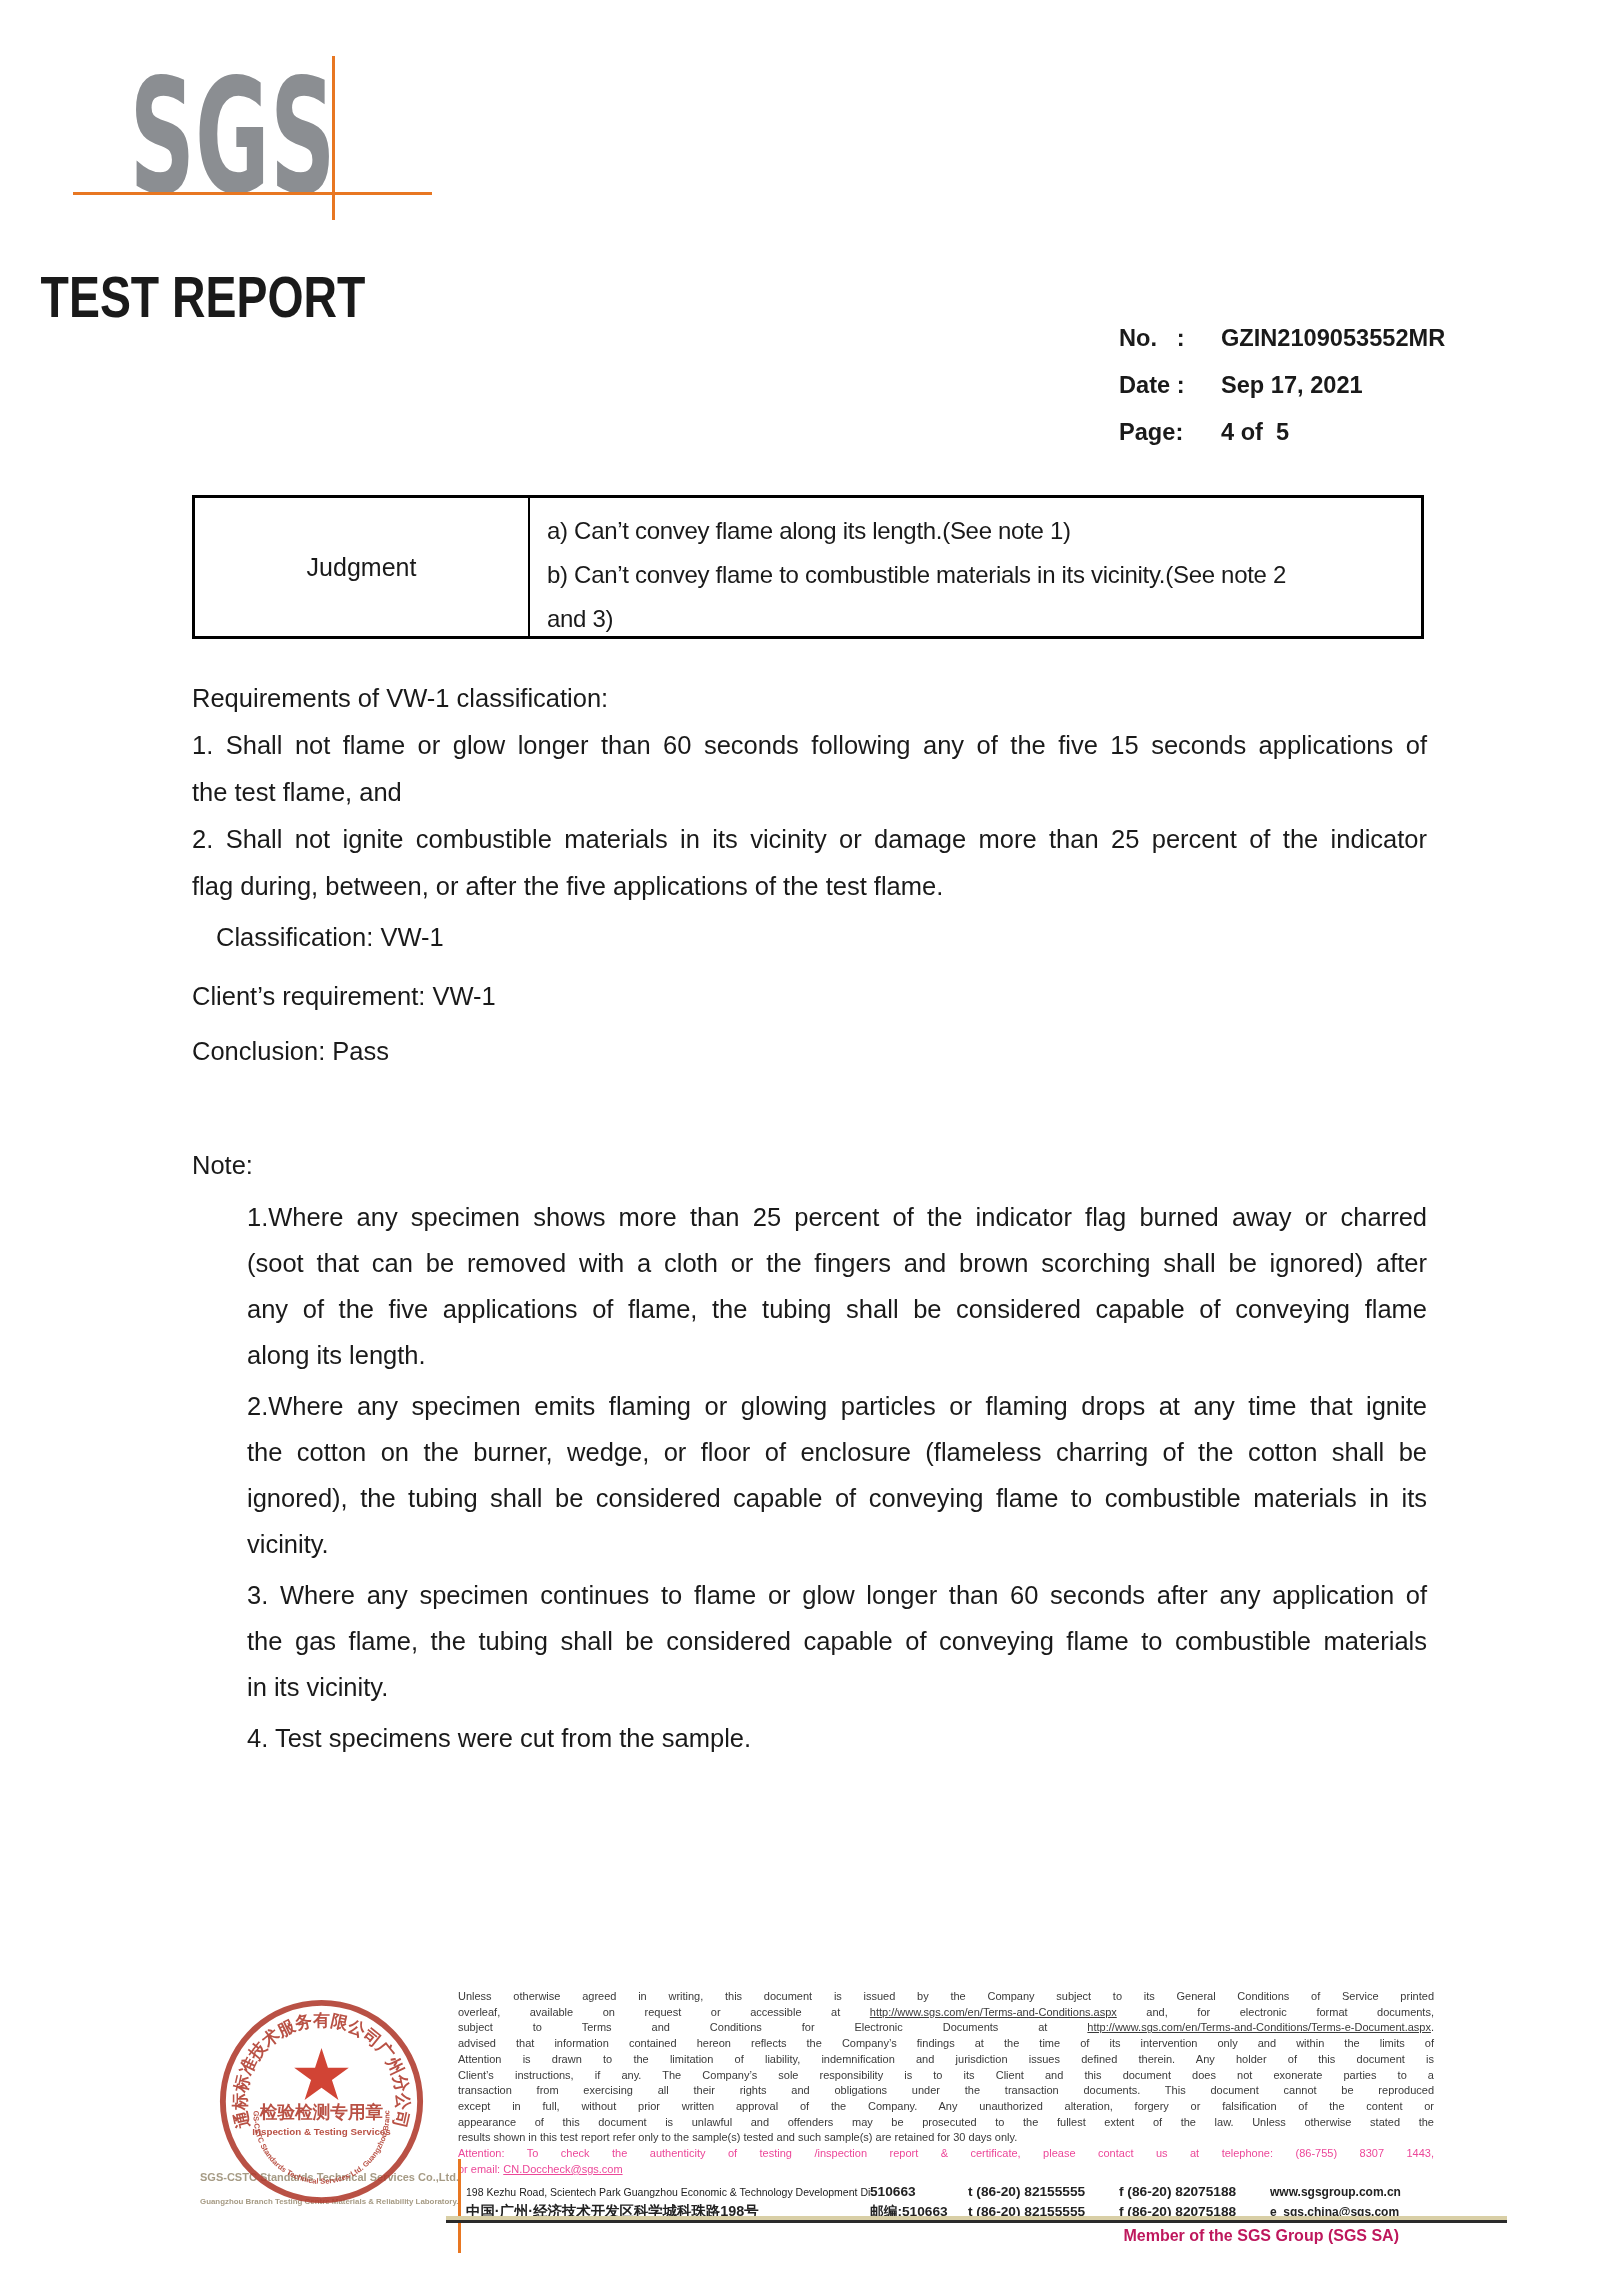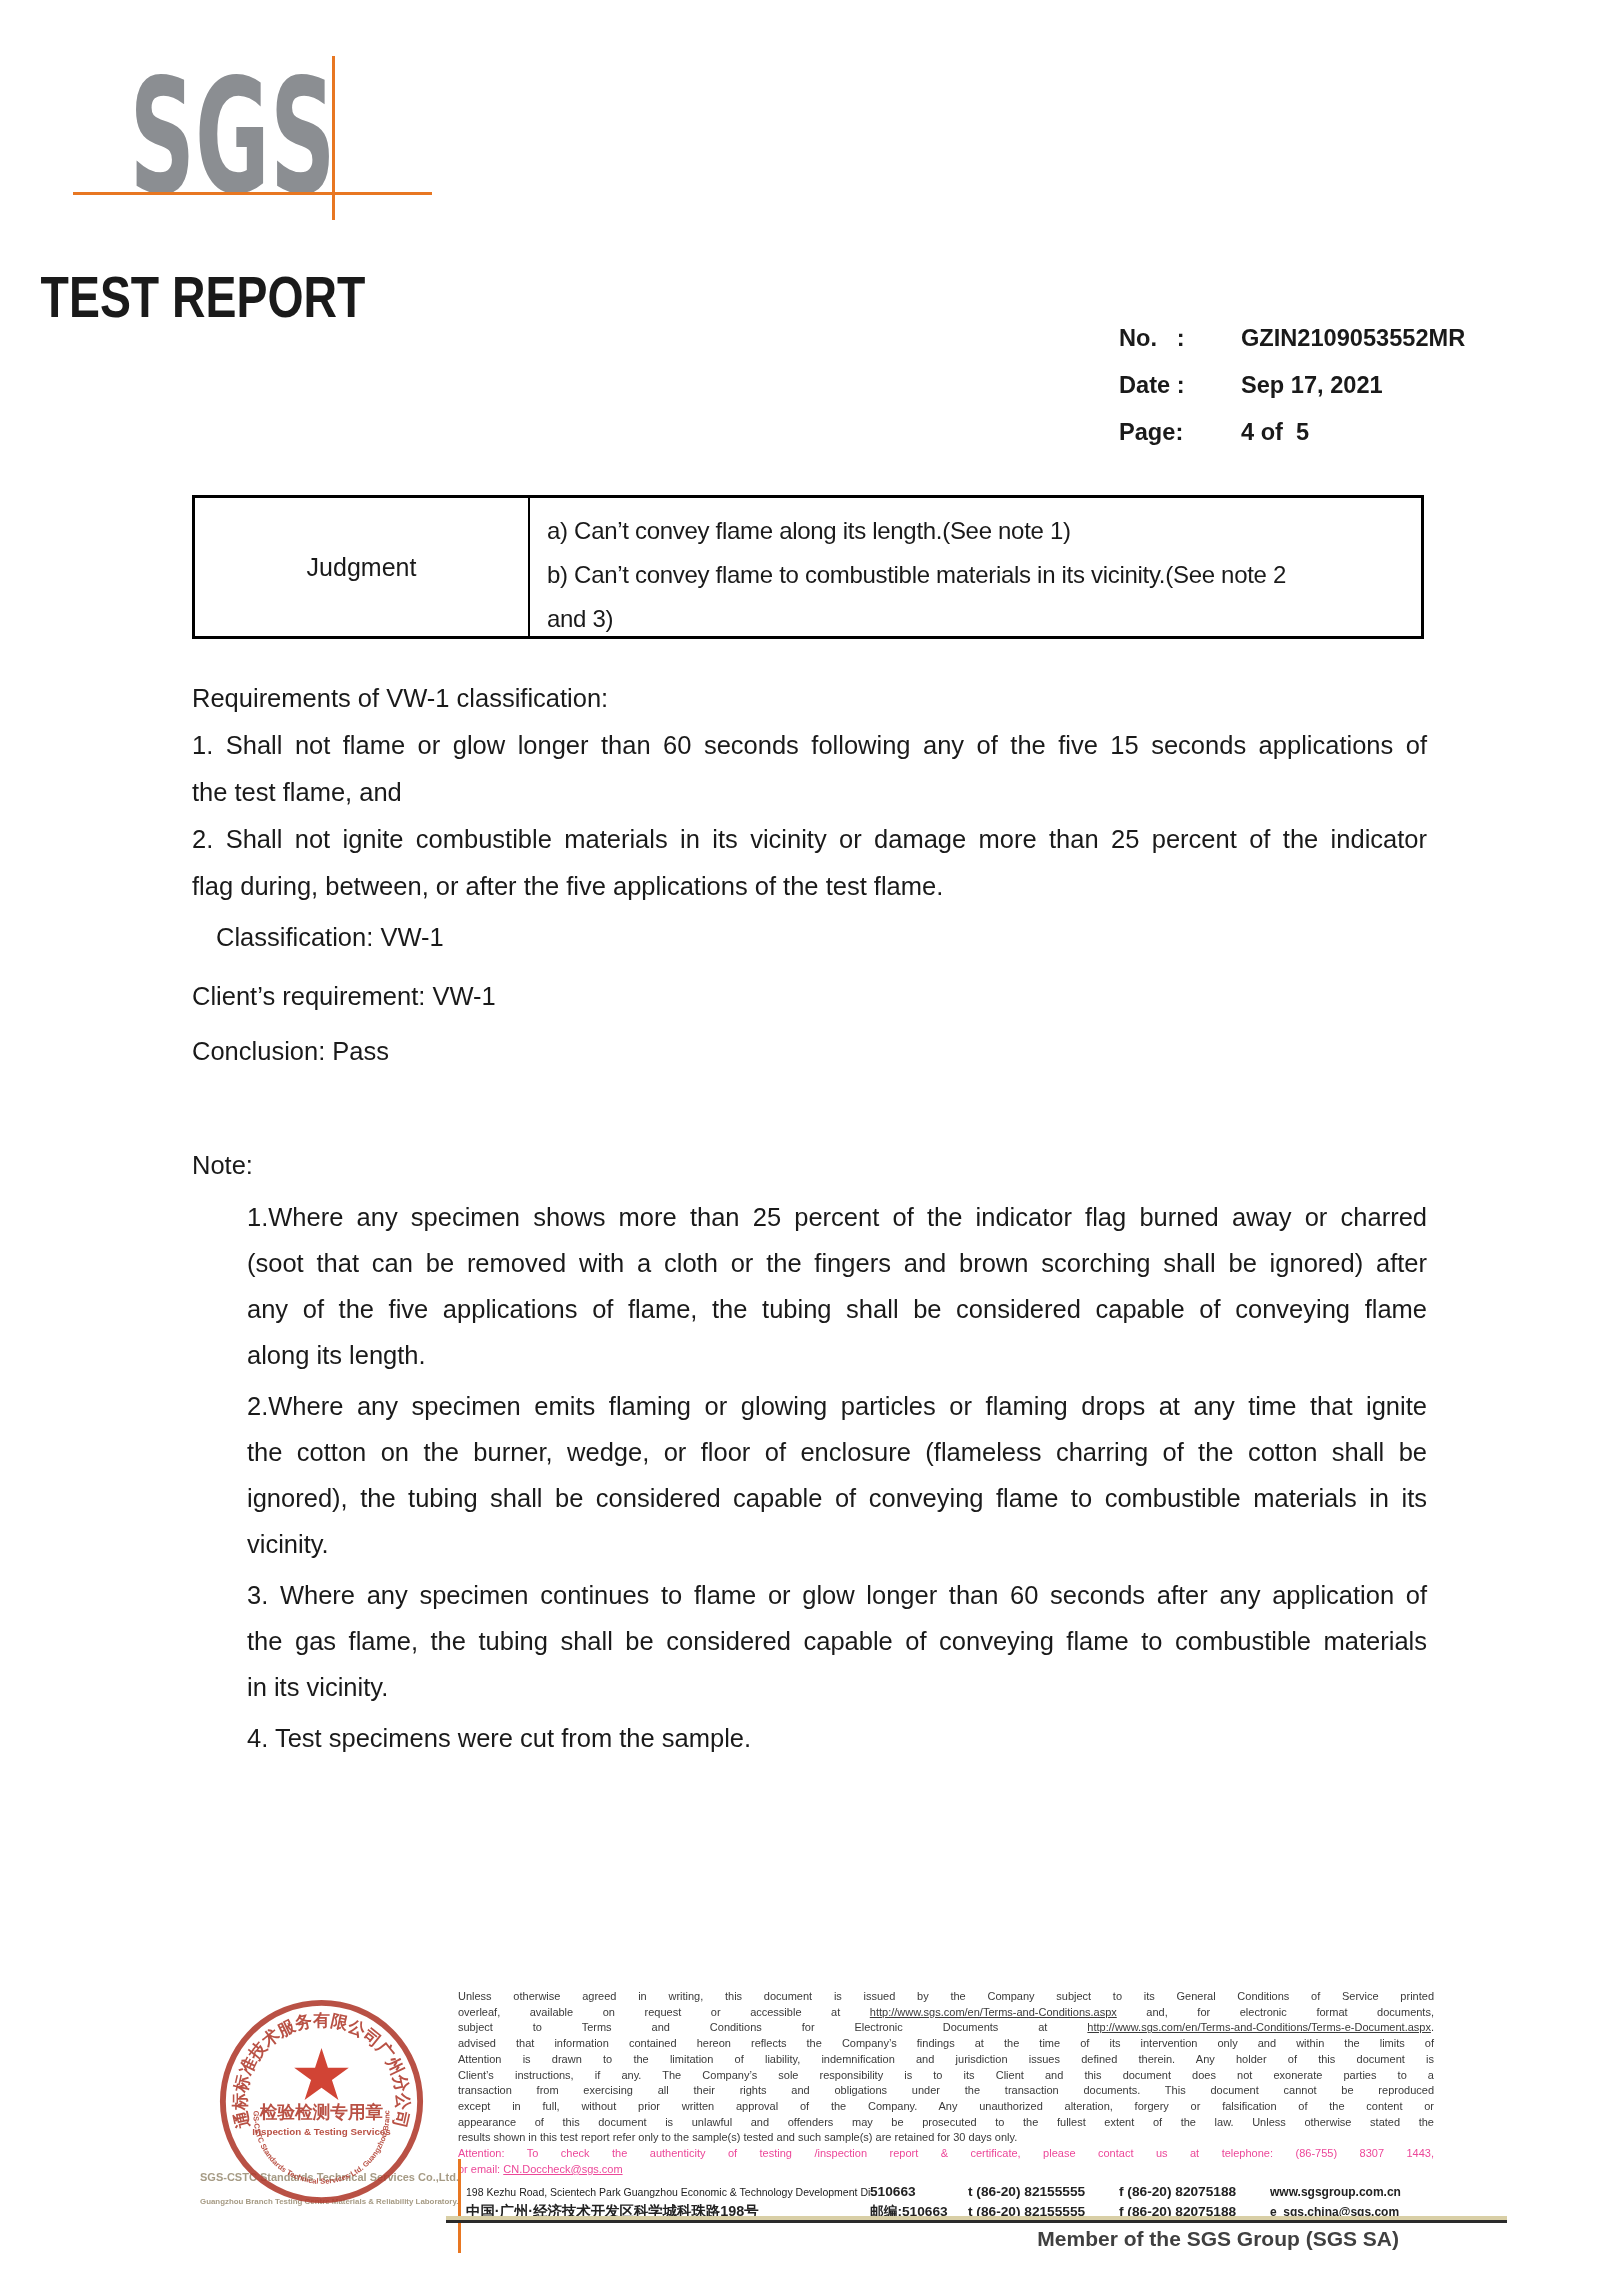--- a/index.html
+++ b/index.html
@@ -7,21 +7,21 @@
         font-family:"Liberation Sans",sans-serif;color:#1a1a1a;}
   
   .logo-wrap{position:absolute;left:128px;top:71px;width:222px;height:137px;}
   .cross-h{position:absolute;left:73px;top:192px;width:359px;height:3.3px;background:#e87722;}
   .cross-v{position:absolute;left:332px;top:56px;width:3.3px;height:164px;background:#e87722;}
   
   .title{position:absolute;left:0;top:263px;width:1518px;text-align:left;
          font-size:58px;font-weight:bold;letter-spacing:0;}
   .title span{display:inline-block;transform:scaleX(0.8);}
   .meta{position:absolute;left:1119px;top:315px;font-size:23.6px;font-weight:bold;}
-  .meta-row{height:47px;display:flex;align-items:center;gap:20px;}
+  .meta-row{height:47px;display:flex;align-items:center;}
   .meta-label{display:inline-block;width:102px;white-space:pre;}
   .meta-value{white-space:pre;}
   
   .jtable{position:absolute;left:192px;top:495px;width:1232px;height:144px;
           border:3.3px solid #000;box-sizing:border-box;display:flex;}
   .jcell-label{width:335px;border-right:2px solid #000;box-sizing:border-box;
                display:flex;align-items:center;justify-content:center;font-size:25px;}
   .jcell-value{flex:1;padding:10.5px 0 0 17px;font-size:24px;line-height:44px;
                letter-spacing:-0.3px;white-space:nowrap;}
   
@@ -47,21 +47,21 @@
   .addr{position:absolute;left:466px;top:2184px;width:968px;color:#222;}
   .addr-row{display:flex;align-items:baseline;height:18.3px;}
   .a-street{flex:1;font-size:10.5px;white-space:nowrap;overflow:hidden;}
   .a-street-cn{flex:1;font-size:14.4px;font-weight:bold;white-space:nowrap;overflow:hidden;}
   .a-c2{width:98px;font-size:13.7px;font-weight:bold;white-space:pre;}
   .a-c3,.a-c4{width:151px;font-size:13.7px;font-weight:bold;white-space:pre;}
   .a-c5{width:164px;font-size:12px;font-weight:bold;white-space:pre;}
   .foot-vline{position:absolute;left:458px;top:2159px;width:2.6px;height:94px;background:#e87722;}
   .foot-rule{position:absolute;left:446px;top:2216px;width:1061px;height:6.5px;
              background:linear-gradient(#d9cfa6 0 55%,#2a2a2a 55% 100%);}
-  .member{position:absolute;right:224px;top:2227px;font-size:21px;font-weight:bold;color:#404040;}
+  .member{position:absolute;right:224px;top:2227px;font-size:16px;font-weight:bold;color:#be185d;}
 </style>
 </head>
 <body>
 
 <div class="page">
 
   <div class="logo-wrap">
     <svg width="222" height="137" viewBox="0 0 340 210">
       <text x="2" y="186" font-family="DejaVu Sans" font-weight="bold" font-size="242" textLength="316" lengthAdjust="spacingAndGlyphs" fill="#8b8e92">SGS</text>
     </svg>

